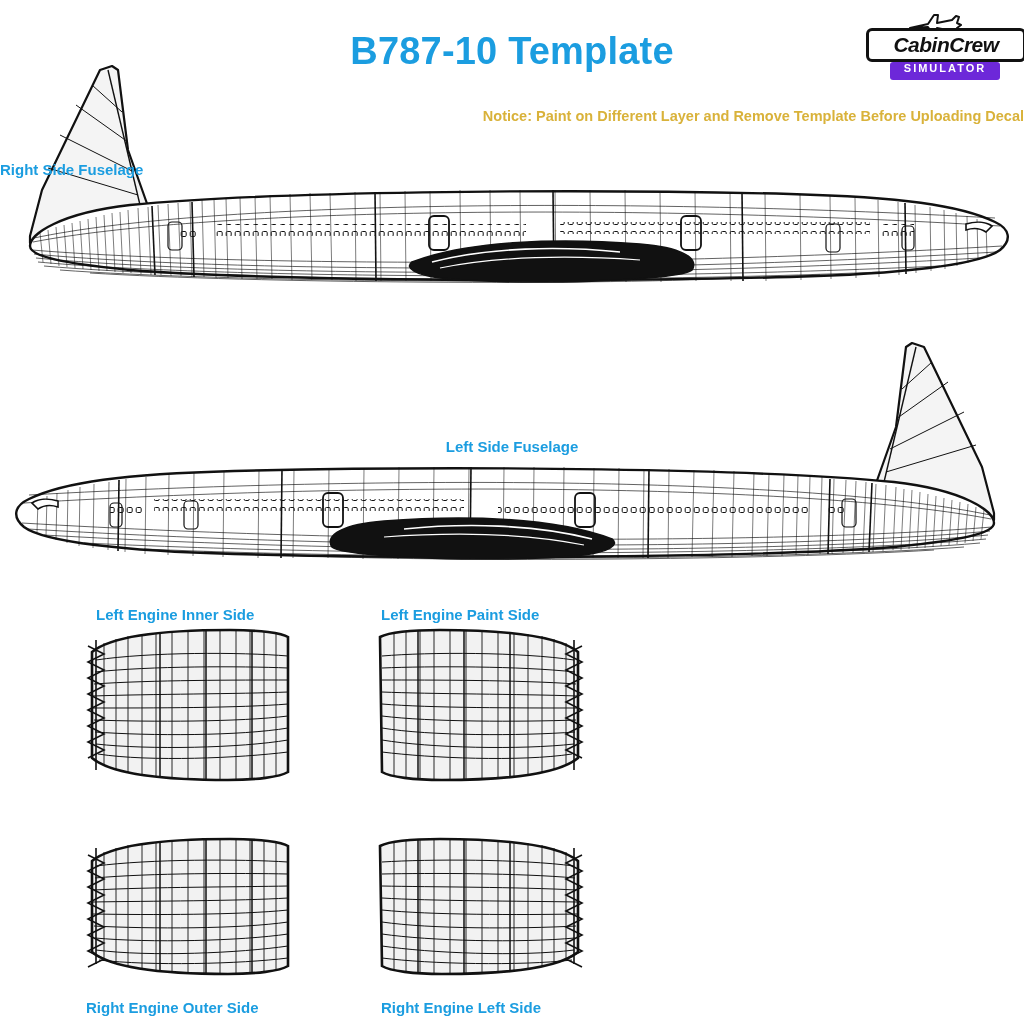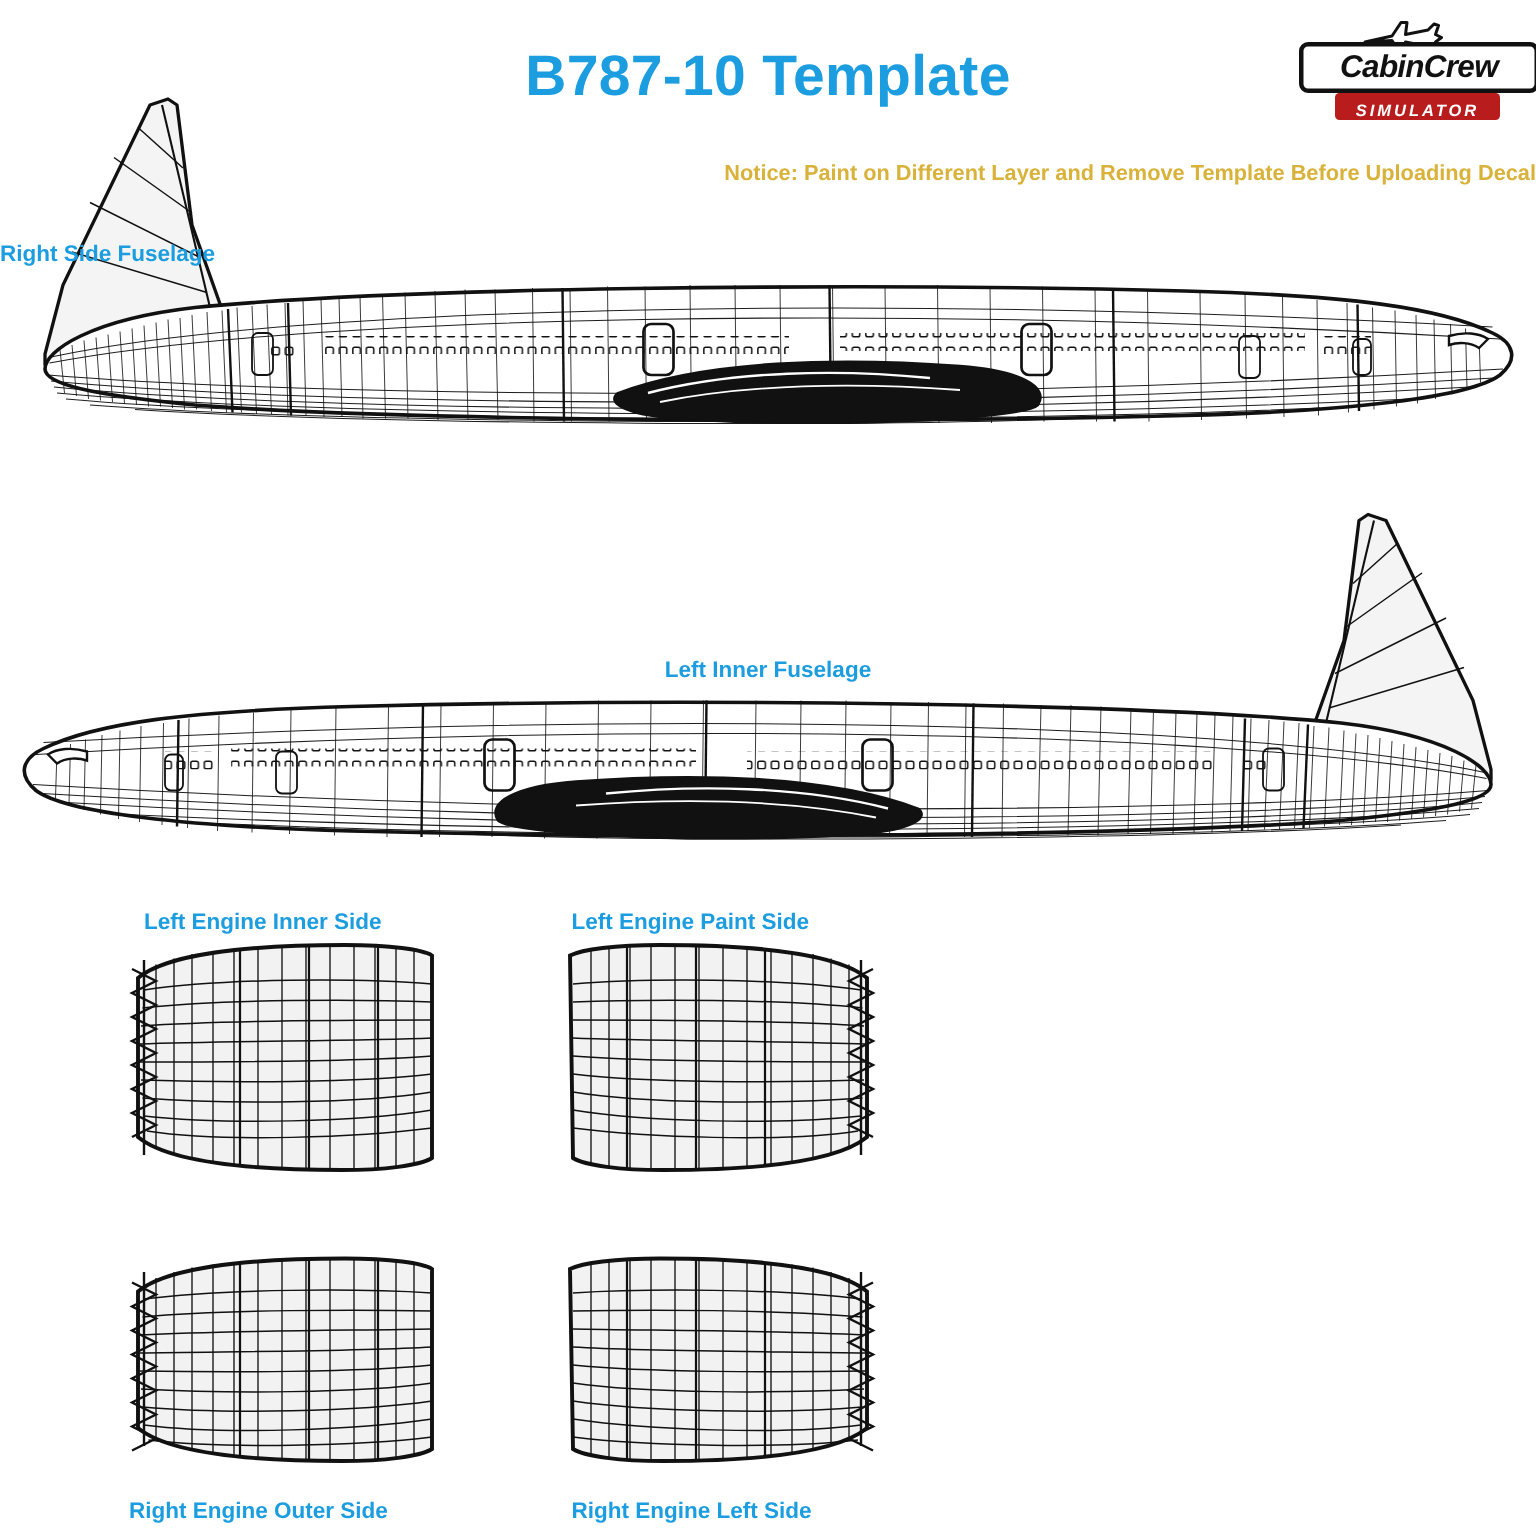--- a/index.html
+++ b/index.html
@@ -89,26 +89,25 @@
     font-style: italic;
     color: #111;
     letter-spacing: -0.5px;
   }
   .logo-sub {
     position: absolute;
     left: 38px;
     top: 48px;
     width: 110px;
     height: 18px;
-    background: #b91c1c;
+    background: #6d28d9;
     border-radius: 3px;
     display: flex;
-    align-items: flex-end;
+    align-items: flex-start;
     justify-content: center;
-    font-style: italic;
   }
   .logo-sub-text {
     color: #fff;
     font-size: 11px;
     font-weight: bold;
     letter-spacing: 2px;
   }
   .logo-plane {
     position: absolute;
     left: 56px;
@@ -517,21 +516,21 @@
       <path d="M 582 855 L 566 863 L 582 871 L 566 879 L 582 887 L 566 895 L 582 903 L 566 911 L 582 919 L 566 927 L 582 935 L 566 943 L 582 951 L 566 959 L 582 967"></path>
       <path d="M 574 848 L 574 964"></path>
     </g>
   </g>
 </svg>
 
 <div class="title">B787-10 Template</div>
 <div class="notice">Notice: Paint on Different Layer and Remove Template Before Uploading Decal</div>
 
 <div class="section-label lbl-right-fuse">Right Side Fuselage</div>
-<div class="section-label lbl-left-fuse">Left Inner Fuselage</div>
+<div class="section-label lbl-left-fuse">Left Side Fuselage</div>
 <div class="section-label lbl-lei">Left Engine Inner Side</div>
 <div class="section-label lbl-leo">Left Engine Paint Side</div>
 <div class="section-label lbl-reo">Right Engine Outer Side</div>
 <div class="section-label lbl-rei">Right Engine Left Side</div>
 
 <div class="logo">
   <svg class="logo-plane" viewBox="0 0 54 26" xmlns="http://www.w3.org/2000/svg">
     <path d="M2 16 L20 12 L26 3 L30 3 L29 11 L44 8 L48 4 L51 5 L49 11 L53 13 L49 16 L51 22 L48 23 L44 19 L29 16 L30 24 L26 24 L20 15 Z" fill="#ffffff" stroke="#111" stroke-width="2" stroke-linejoin="round"></path>
   </svg>
   <div class="logo-main">

